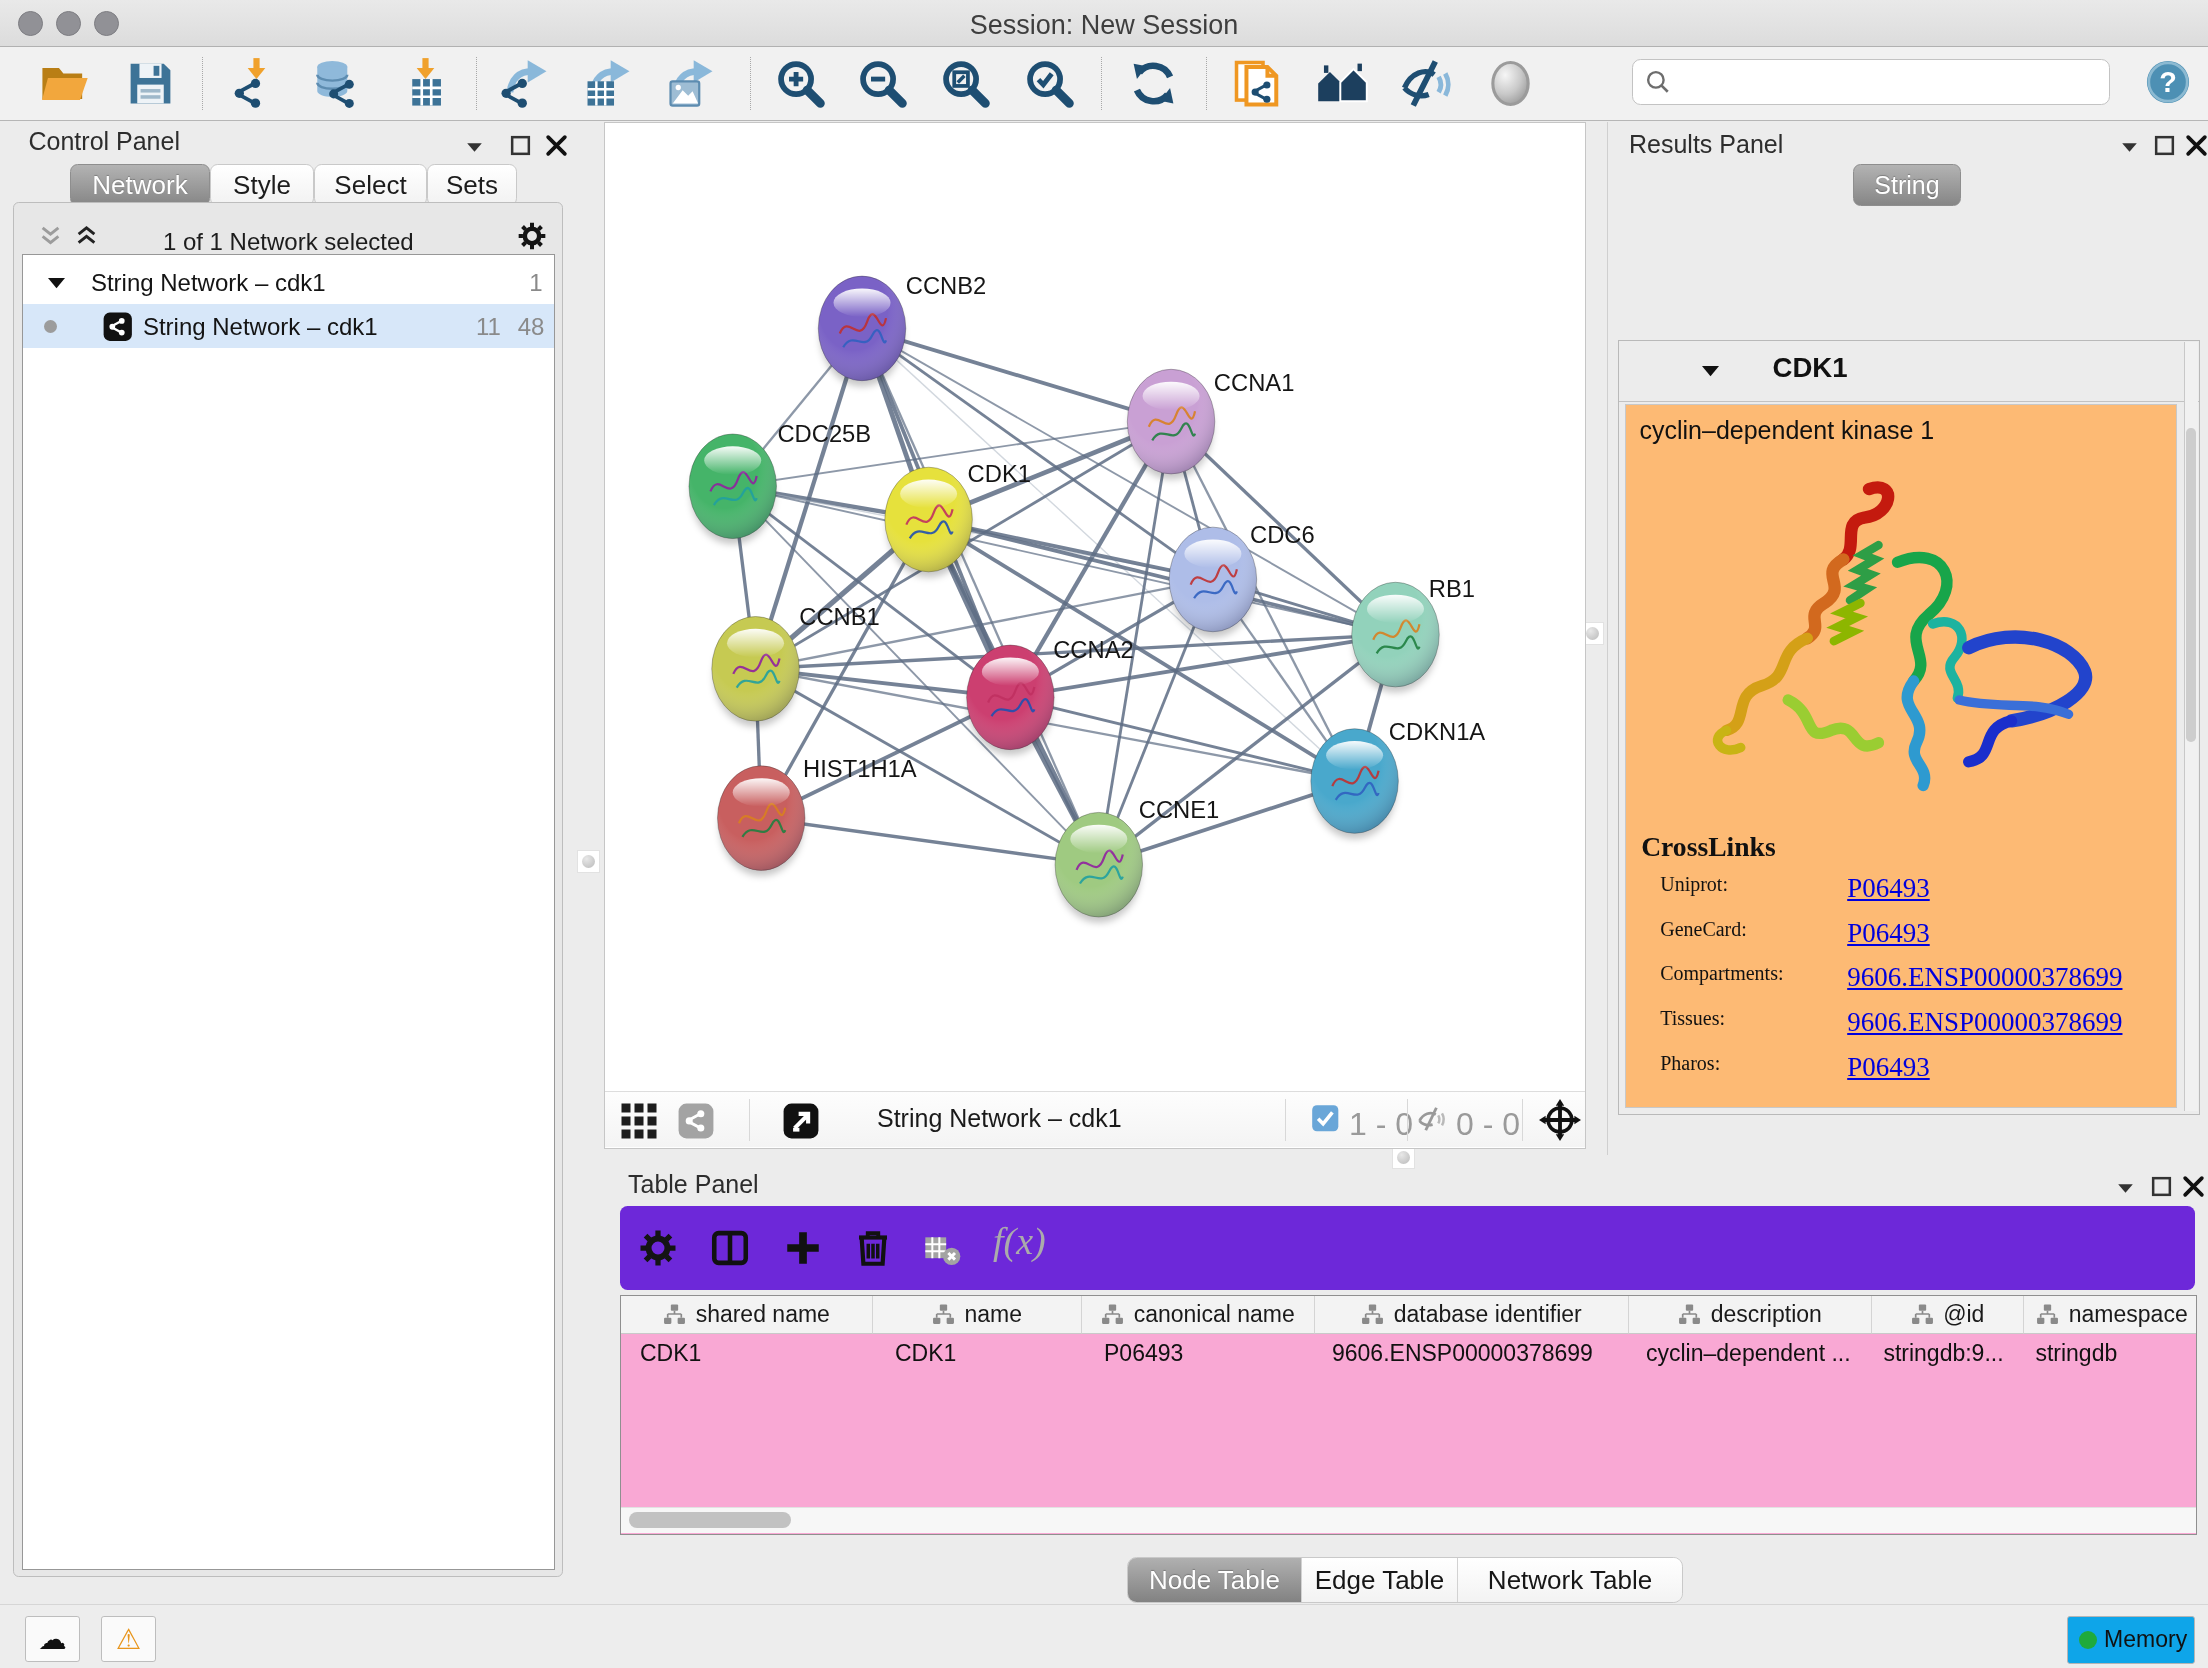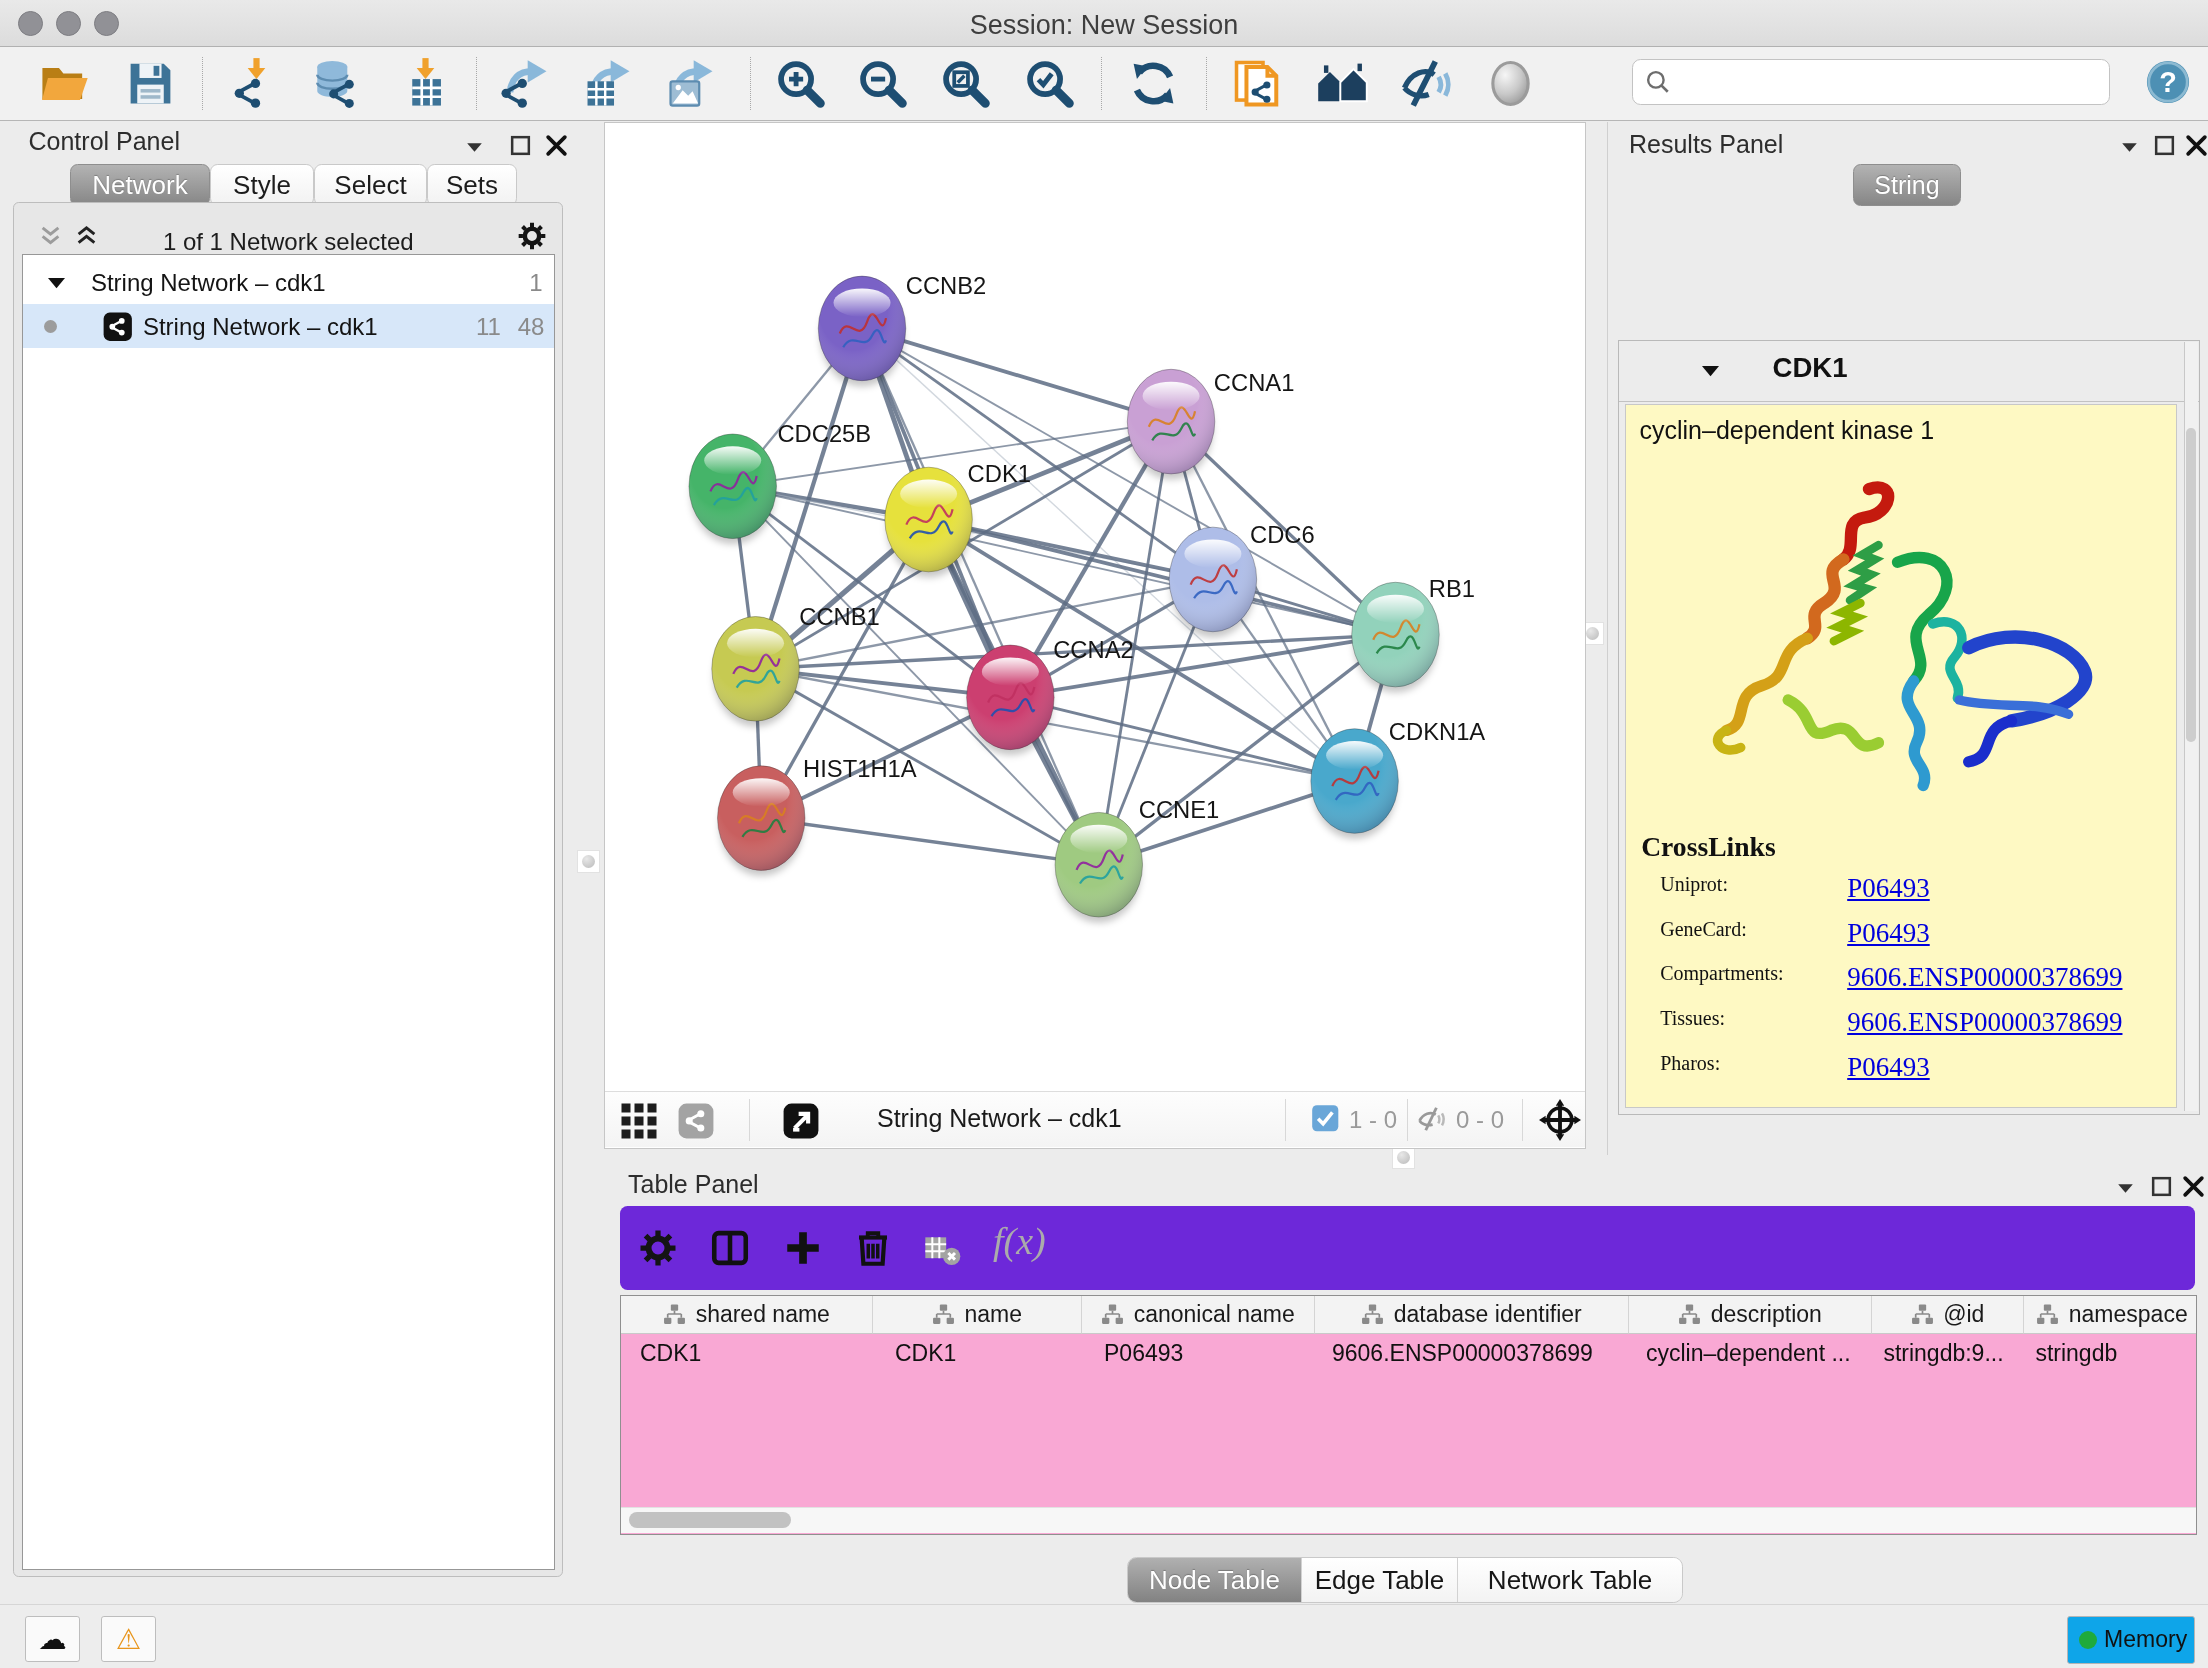--- a/index.html
+++ b/index.html
@@ -25,21 +25,21 @@
   #cp-inset{left:13.3px;top:202px;width:548px;height:1373px;background:#e7e7e7;border:1px solid #bdbdbd;border-radius:5.7px;}
   #cp-list{left:7.6px;top:51px;width:531px;height:1314px;background:#fff;border:1px solid #979797;}
   .treerow{left:0;width:100%;height:44px;}
   .treerow.sel{background:#d7e7f9;}
   .treelabel{font-size:24px;color:#141414;top:8.6px;}
   .treecount{font-size:24px;color:#8a8a8a;top:8.6px;}
   
   #net-panel{left:604px;top:122px;width:980px;height:1025px;background:#fff;border:1px solid #c6c6c6;box-sizing:content-box;}
   #net-bar{left:0;top:968px;width:980px;height:55px;background:linear-gradient(#fdfdfd,#f4f4f4);border-top:1px solid #ddd;}
   .nsep{top:6.7px;width:0;height:42px;border-left:1px solid #d8d8d8;}
-  .ncount{font-size:24px;color:#9a9a9a;top:14.3px;}
+  .ncount{font-size:32px;color:#9a9a9a;top:14.3px;}
   
   #res-panel{left:1607px;top:122px;width:601px;height:1033px;background:#ececec;border-left:1px solid #cfcfcf;}
   .rbox{background:#ececec;border:1.9px solid #b9b9b9;}
   .rbtn{height:45px;background:linear-gradient(#ffffff,#f1f1f1);border:1px solid #c6c6c6;border-radius:7.6px;font-size:26px;color:#111;display:flex;align-items:center;justify-content:center;}
   .serif{font-family:"Liberation Serif",serif;}
   .xrow{left:0;width:100%;height:45px;}
   .xlab{left:34px;font-size:20px;color:#111;font-family:"Liberation Serif",serif;}
   .xval{left:221px;font-size:27px;color:#0000dd;text-decoration:underline;font-family:"Liberation Serif",serif;cursor:pointer;}
   
   #tbl-toolbar{left:620px;top:1206px;width:1575px;height:84px;background:#6d28d9;border-radius:7.6px;}
@@ -548,21 +548,21 @@
   <div class="abs tab sel" style="left:245px;top:42px;width:108px;font-size:25px">String</div>
 
 
   <div class="abs rbox" style="left:9.5px;top:218px;width:580px;height:773px">
     <div class="abs" style="left:0;top:0;width:100%;height:61px;border-bottom:1.9px solid #c2c2c2;box-sizing:border-box">
       <svg class="abs" style="left:82px;top:23px;width:19px;height:13.3px" viewBox="0 0 18 14">
           <polygon points="0,2 18,2 9,13" fill="#111"></polygon>
         </svg>
       <span class="abs" style="left:154px;top:11.4px;font-size:27.6px;font-weight:bold;color:#111">CDK1</span>
     </div>
-    <div class="abs" style="left:6.7px;top:63px;width:552px;height:704px;background:#fef9c3;border:1px solid #c8c8c8;box-sizing:border-box;overflow:hidden">
+    <div class="abs" style="left:6.7px;top:63px;width:552px;height:704px;background:#fdba74;border:1px solid #c8c8c8;box-sizing:border-box;overflow:hidden">
       <div class="abs" style="left:13.3px;top:11.4px;font-size:25px;color:#111">cyclin–dependent kinase 1</div>
       <svg class="abs" style="left:48px;top:67px" width="447" height="342" viewBox="0 0 470 360">
         <g fill="none" stroke-linecap="round">
           <path d="M205,18 C235,8 230,45 200,48 C175,52 195,80 178,92" stroke="#c41a0e" stroke-width="13"></path>
           <path d="M178,92 C150,108 185,120 158,138 C135,152 160,162 140,175" stroke="#d2691e" stroke-width="13"></path>
           <path d="M140,175 C105,190 125,215 92,225 C60,235 80,265 55,272" stroke="#d4a017" stroke-width="12"></path>
           <path d="M55,272 C35,280 50,300 70,290" stroke="#c8b414" stroke-width="10"></path>
           <path d="M120,240 C150,255 135,285 165,272 C195,260 185,300 215,285" stroke="#9acd32" stroke-width="12"></path>
           <path d="M185,135 l18,-12 l-14,-4 l18,-11 l-14,-5 l18,-11 l-13,-5 l17,-10" stroke="#2e9e46" stroke-width="9"></path>
           <path d="M168,178 l20,-10 l-16,-5 l20,-10 l-16,-5 l20,-10" stroke="#8db600" stroke-width="9"></path>

